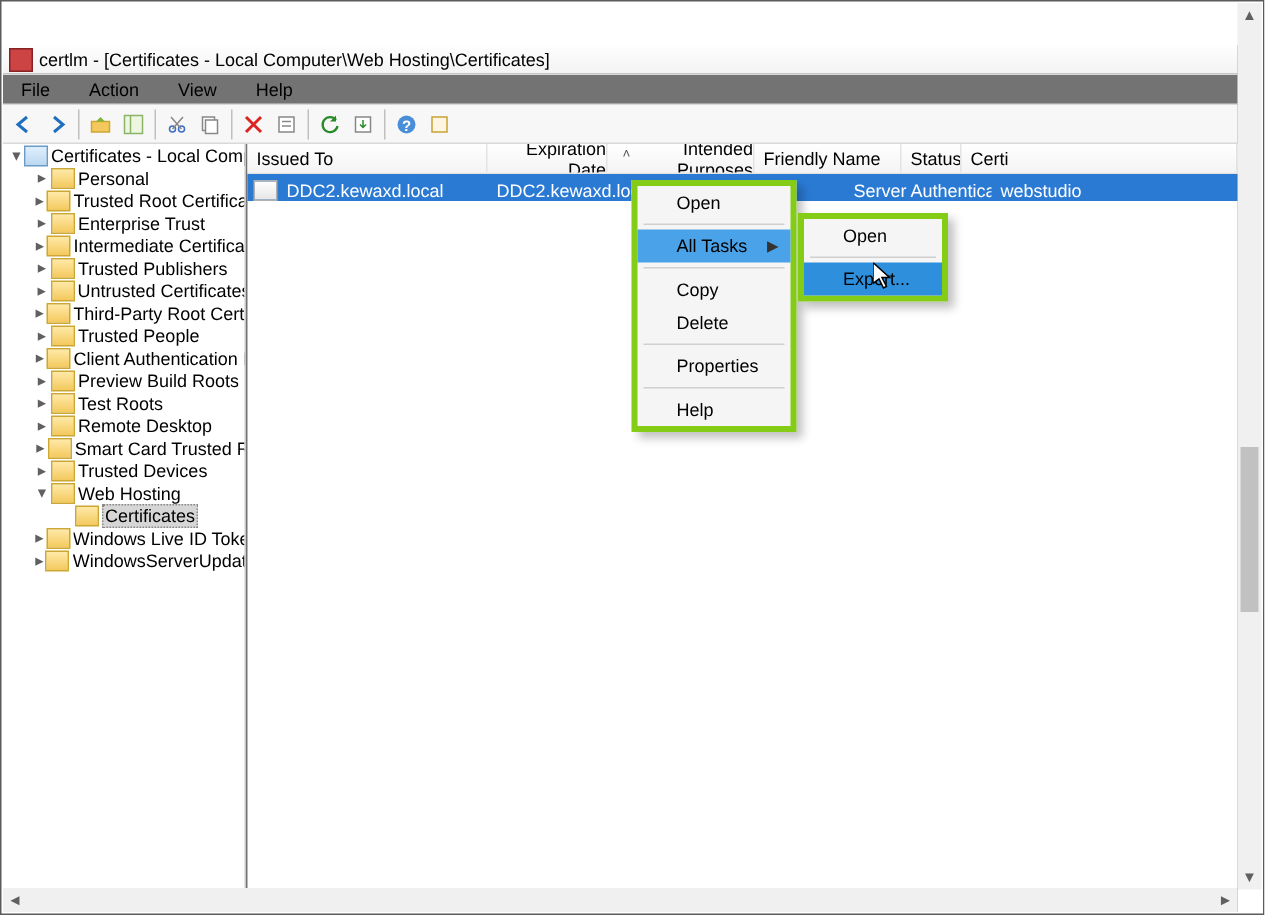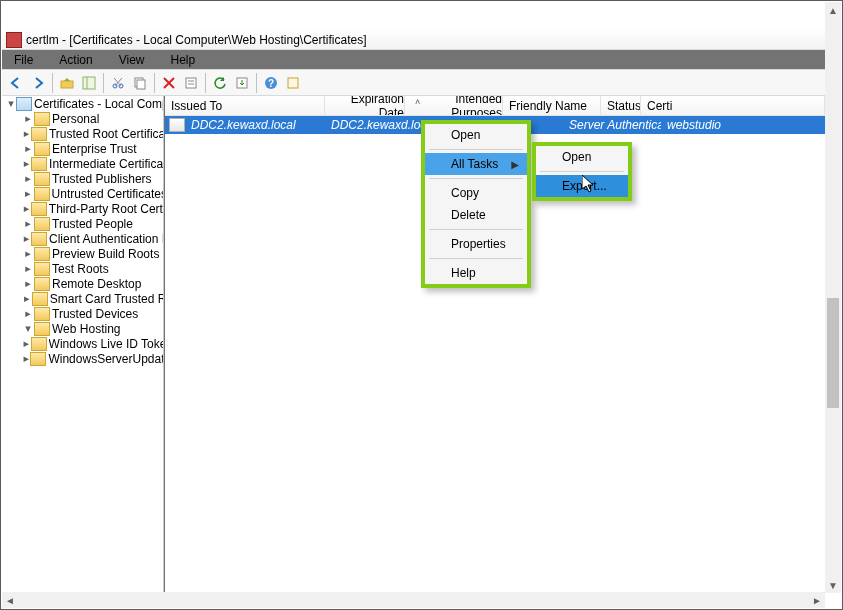--- a/index.html
+++ b/index.html
@@ -26,21 +26,21 @@
   .ic-root { background: linear-gradient(#dfefff,#bcd8f0); border:1px solid #6b9bc7; }
   .treeitem .label { overflow:hidden; text-overflow:clip;}
   .tree-indent-1 { padding-left:4px;}
   .tree-indent-2 { padding-left:20px;}
   .tree-indent-3 { padding-left:36px;}
   .sel-tree .label { background:#d6d6d6; border:1px dotted #888; padding:0 1px;}
   .list { position:absolute; left:163px; top:0; right:0; bottom:0; background:#fff; }
   .list-header { height:20px; border-bottom:1px solid #e3e3e3; display:flex; background: linear-gradient(#ffffff,#f4f4f4); }
   .colh { border-right:1px solid #e3e3e3; padding-left:6px; display:flex; align-items:center; overflow:hidden;text-align:right;}
   .sort-ind { position:absolute; left: 250px; top:1px; font-size:9px; color:#555;}
-  .list-row { height:18px; display:flex; align-items:center; background:#2a7ad4; color:#fff;font-style:italic; }
+  .list-row { height:18px; display:flex; align-items:flex-end; background:#2a7ad4; color:#fff; }
   .list-row .cell { padding-left:6px; overflow:hidden; white-space:nowrap; }
   .cert-icon { width:16px; height:14px; background:linear-gradient(#fff,#e6e6e6); border:1px solid #b0b0b0; margin-left:4px; flex-shrink:0;}
   .row-text-selected { color:#fff; }
   .ctxmenu { position:absolute; background:#f5f5f5; border:4px solid #84cc16; box-shadow: 4px 4px 6px rgba(0,0,0,0.25); z-index:10; }
   .ctxitem { position:relative; height:22px; display:flex; align-items:center; padding: 0 24px 0 26px; font-size:12px; }
   .ctxitem.hover { background:#4aa3e8; color:#000; }
   .ctxitem.hover2 { background:#2e8fdd; color:#000; }
   .ctxsep { height:1px; background:#d0d0d0; margin:3px 4px; }
   .ctxitem .arrow { position:absolute; right:8px; font-size:10px; color:#333;}
   .hscroll { position:absolute; left:0; right:0; bottom:0; height:16px; background:#f0f0f0; display:flex; justify-content:space-between; }
@@ -228,20 +228,25 @@
             <div class="treeitem tree-indent-2">
               <span class="exp">▸</span>
               <span class="ic ic-folder"></span>
               <span class="label">Trusted Devices</span>
             </div>
             <div class="treeitem tree-indent-2">
               <span class="exp">▾</span>
               <span class="ic ic-folder"></span>
               <span class="label">Web Hosting</span>
             </div>
+            <div class="treeitem tree-indent-3 sel-tree">
+              <span class="exp"></span>
+              <span class="ic ic-folder"></span>
+              <span class="label">Certificates</span>
+            </div>
             <div class="treeitem tree-indent-2">
               <span class="exp">▸</span>
               <span class="ic ic-folder"></span>
               <span class="label">Windows Live ID Token Issuer</span>
             </div>
             <div class="treeitem tree-indent-2">
               <span class="exp">▸</span>
               <span class="ic ic-folder"></span>
               <span class="label">WindowsServerUpdateService</span>
             </div>

